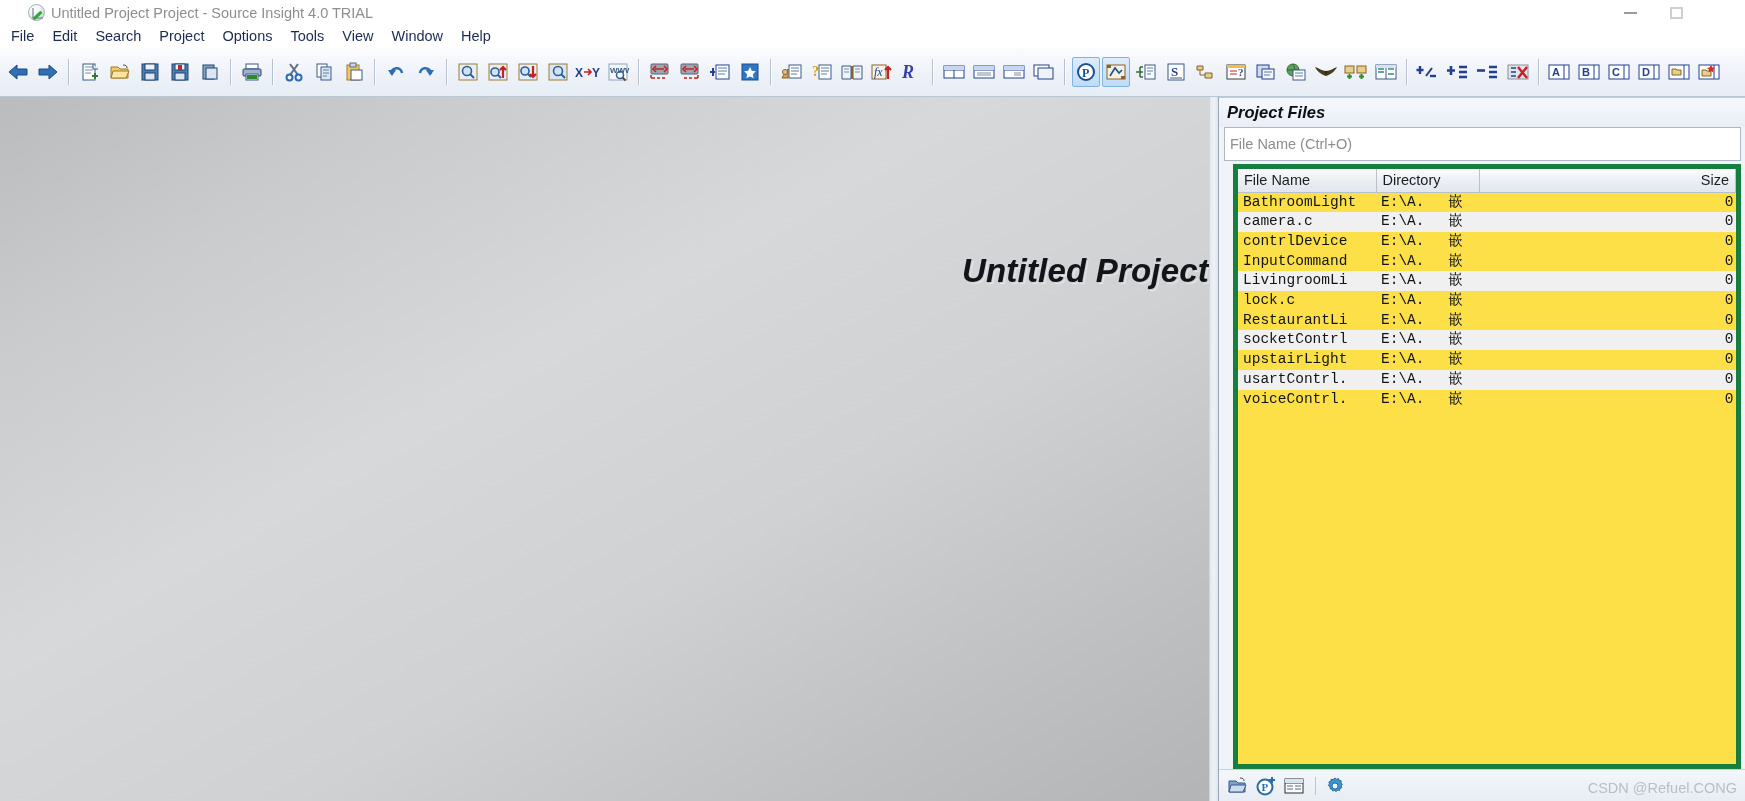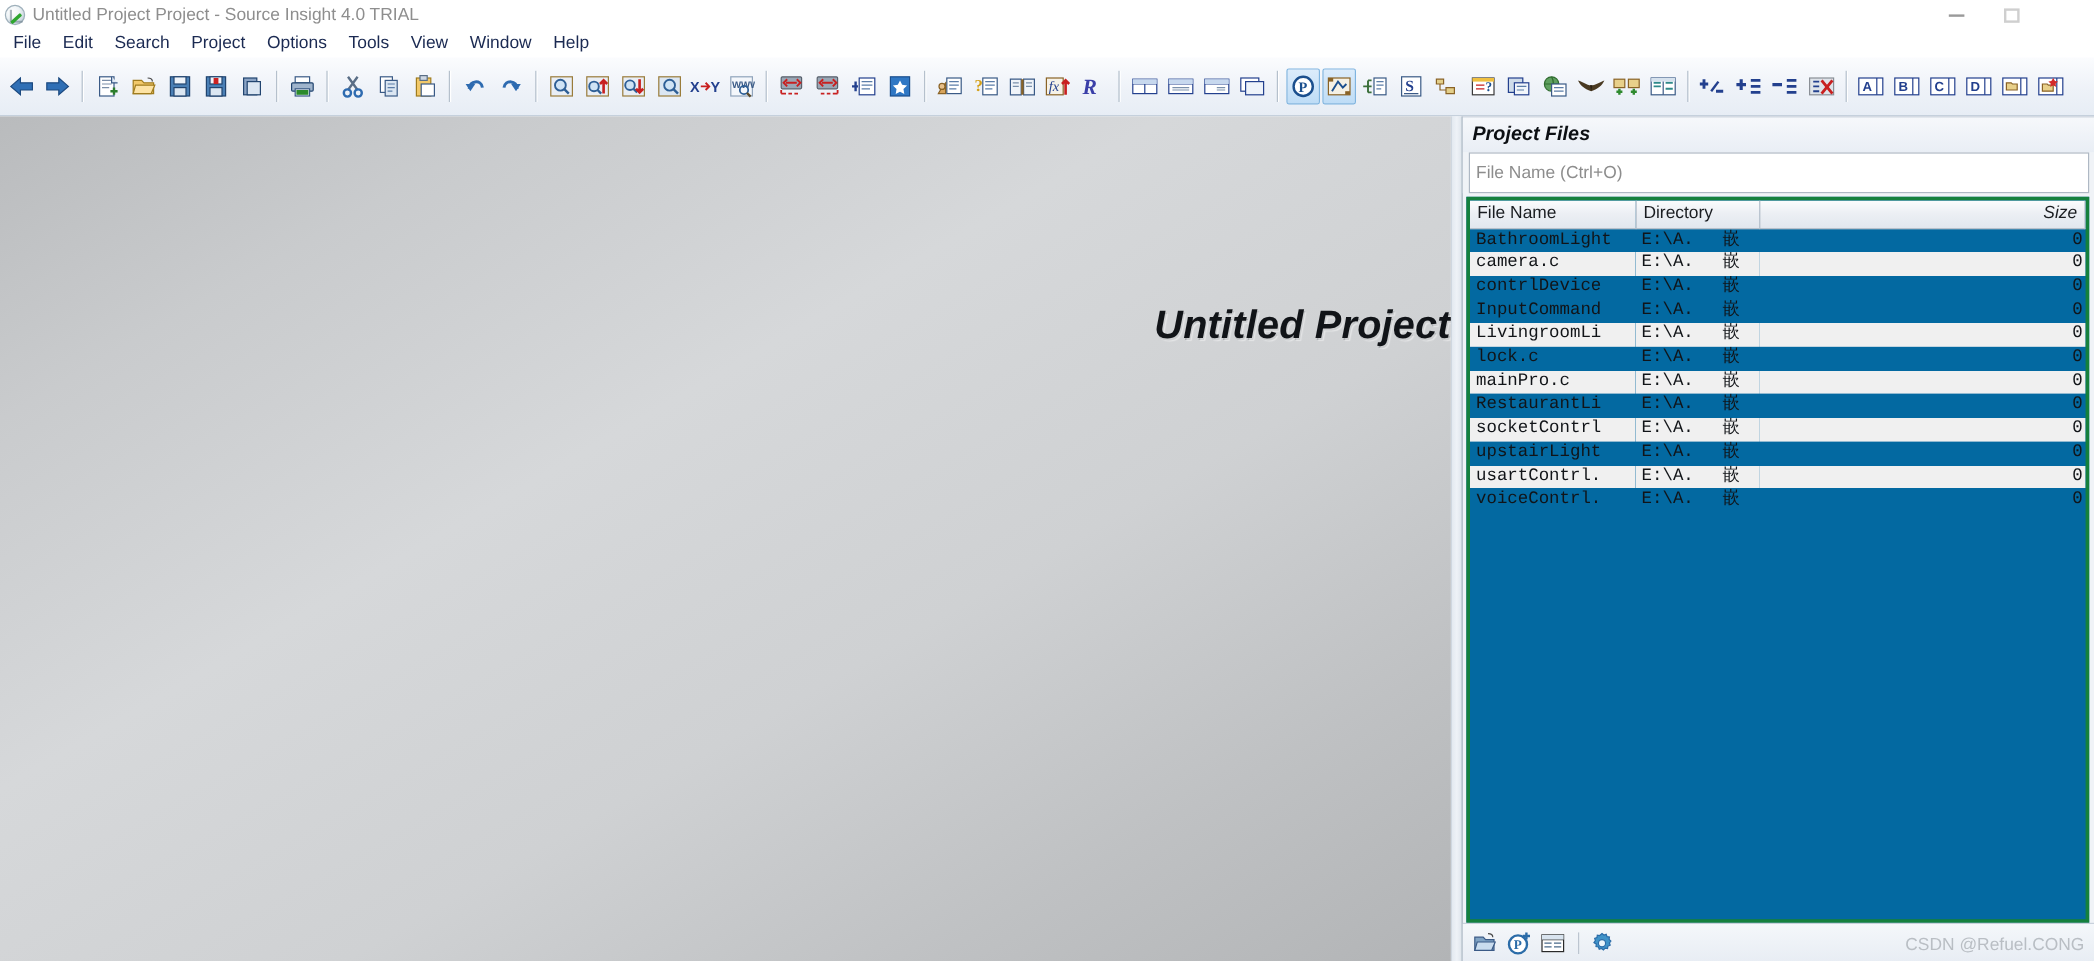--- a/index.html
+++ b/index.html
@@ -19,20 +19,21 @@
   }
 
   
   .titlebar {
     height: 25px;
     display: flex;
     align-items: center;
     background: #ffffff;
     position: relative;
     flex: 0 0 25px;
+    padding-left: 24px;
   }
   .app-icon {
     width: 17px; height: 17px;
     margin-left: 4px; margin-right: 6px;
     border-radius: 50%;
     background: radial-gradient(circle at 35% 32%, #ffffff 0%, #eef3f6 42%, #c9d6de 75%, #8fa6b4 100%);
     border: 1px solid #9fb0bb;
     position: relative;
     flex: 0 0 auto;
   }
@@ -207,23 +208,23 @@
     font-size: 14.5px;
     color: #8d8d8d;
     padding: 16px 5px;
     outline: none;
     font-family: "Liberation Sans", sans-serif;
   }
   .filter-input::placeholder { color:#8d8d8d; opacity:1; }
 
   .list-wrap {
     flex: 1 1 auto;
-    margin: 3px 4px 0 3px;
-    border: 3px solid #15803d;
-    background: #0369a1;
+    margin: 3px 4px 0 14px;
+    border: 5px solid #15803d;
+    background: #fde047;
     display: flex;
     flex-direction: column;
     min-height: 0;
     overflow: hidden;
   }
   table.filelist {
     width: 100%;
     border-collapse: collapse;
     table-layout: fixed;
   }
@@ -232,21 +233,21 @@
     background: linear-gradient(180deg,#fbfcfd 0%,#eceff4 48%,#e2e7ee 100%);
     border-right: 1px solid #b7c0cb;
     border-bottom: 1px solid #b7c0cb;
     font-size: 14.5px;
     font-weight: normal;
     color: #1a1d21;
     text-align: left;
     padding: 0 6px;
     white-space: nowrap;
   }
-  table.filelist th.col-size { text-align: right; font-style: italic; }
+  table.filelist th.col-size { text-align: right; }
   table.filelist td {
     height: 19.7px;
     font-family: "Liberation Mono", monospace;
     font-size: 14.5px;
     color: #111418;
     padding: 0 2px 0 5px;
     white-space: nowrap;
     overflow: hidden;
     text-overflow: clip;
     line-height: 19.7px;
@@ -776,25 +777,20 @@
               <td><span class="dir-path">E:\A.</span><span class="dir-extra">嵌</span></td>
               <td class="cell-size">0</td>
             </tr>
             <tr class="row-alt">
               <td>LivingroomLi</td>
               <td><span class="dir-path">E:\A.</span><span class="dir-extra">嵌</span></td>
               <td class="cell-size">0</td>
             </tr>
             <tr>
               <td>lock.c</td>
-              <td><span class="dir-path">E:\A.</span><span class="dir-extra">嵌</span></td>
-              <td class="cell-size">0</td>
-            </tr>
-            <tr class="row-alt">
-              <td>mainPro.c</td>
               <td><span class="dir-path">E:\A.</span><span class="dir-extra">嵌</span></td>
               <td class="cell-size">0</td>
             </tr>
             <tr>
               <td>RestaurantLi</td>
               <td><span class="dir-path">E:\A.</span><span class="dir-extra">嵌</span></td>
               <td class="cell-size">0</td>
             </tr>
             <tr class="row-alt">
               <td>socketContrl</td>

